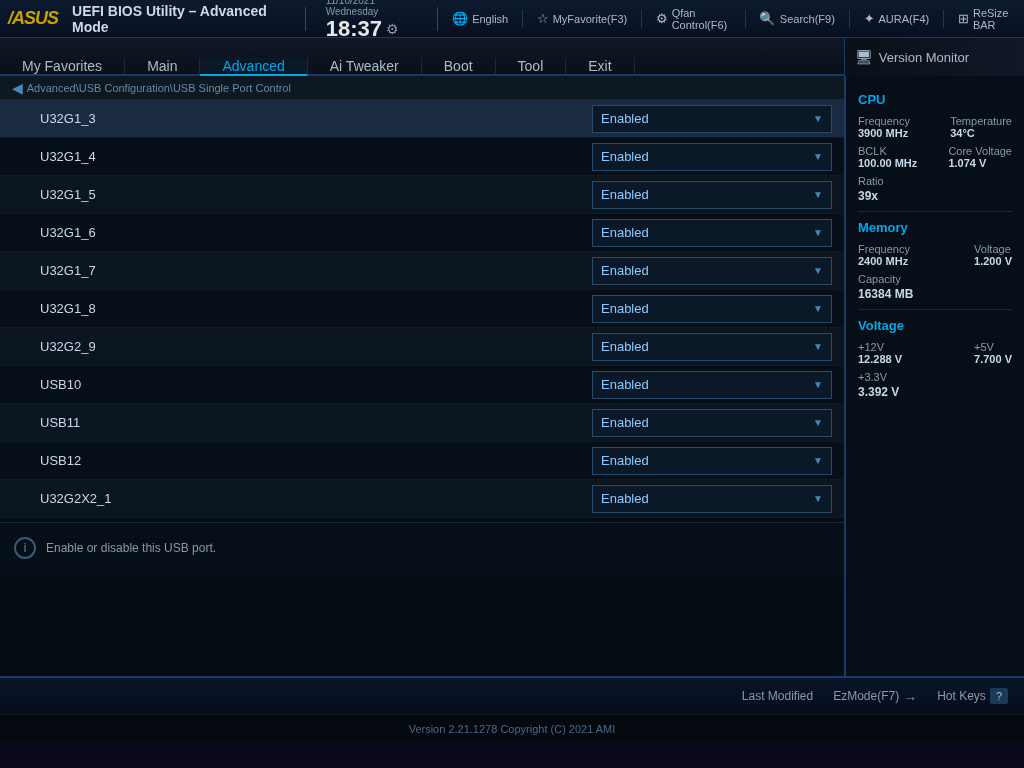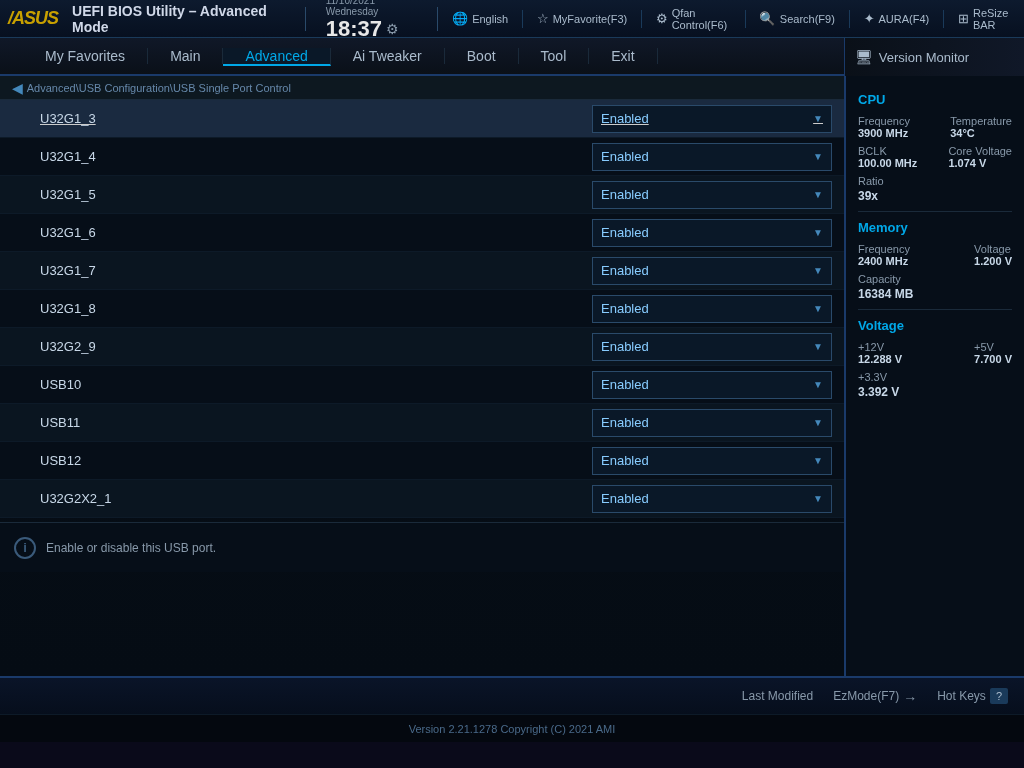--- a/index.html
+++ b/index.html
@@ -53,24 +53,23 @@
       display: flex; align-items: center; gap: 4px;
       color: #aabbcc; font-size: 11px; cursor: pointer;
     }
     .tool-icon { font-size: 13px; }
 
     
     #nav-bar {
       background: linear-gradient(180deg, #101828 0%, #0a1018 100%);
       height: 38px;
       display: flex;
-      align-items: center;
+      align-items: flex-end;
       border-bottom: 2px solid #1a3a6a;
       position: relative;
-      padding-left: 23px;
     }
     .nav-item {
       padding: 0 22px;
       display: flex; align-items: center;
       color: #aabbcc;
       font-size: 14px;
       font-weight: 500;
       cursor: pointer;
       border-right: 1px solid #1a2a3a;
       transition: background 0.15s;
@@ -133,21 +132,21 @@
     }
     .usb-row {
       display: flex;
       align-items: center;
       height: 38px;
       border-bottom: 1px solid #0d1a28;
       padding: 0 12px 0 40px;
     }
     .usb-row:nth-child(odd) { background: #0a1520; }
     .usb-row:nth-child(even) { background: #060e18; }
-    .usb-row.selected { background: #1a2a40; text-decoration: underline; }
+    .usb-row.selected { background: #1a2a40; }
     .usb-label {
       flex: 1;
       color: #c8d8e8;
       font-size: 13px;
     }
     .usb-dropdown {
       width: 240px;
       height: 28px;
       background: #0a1828;
       border: 1px solid #2a4a6a;

